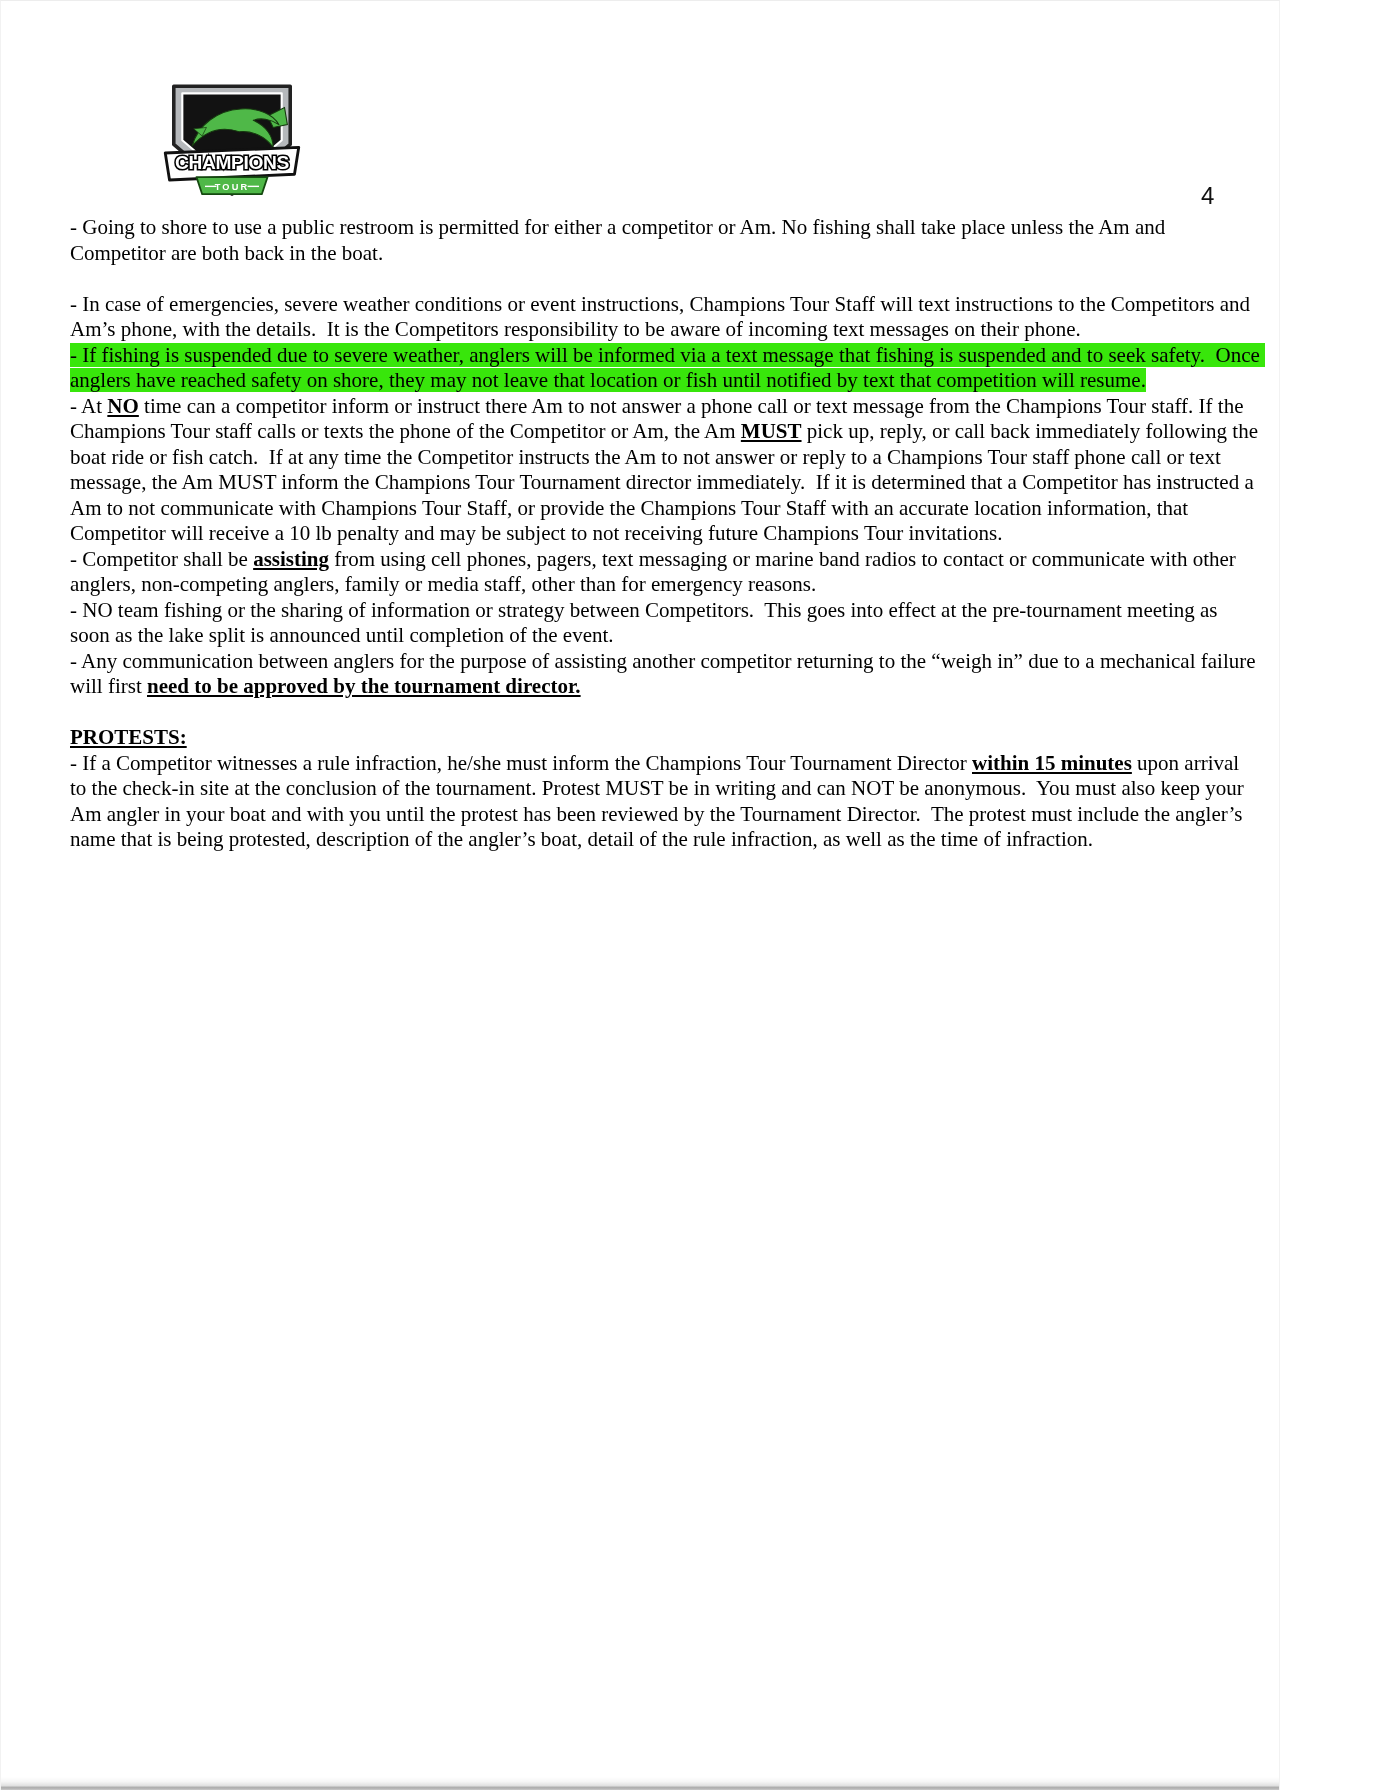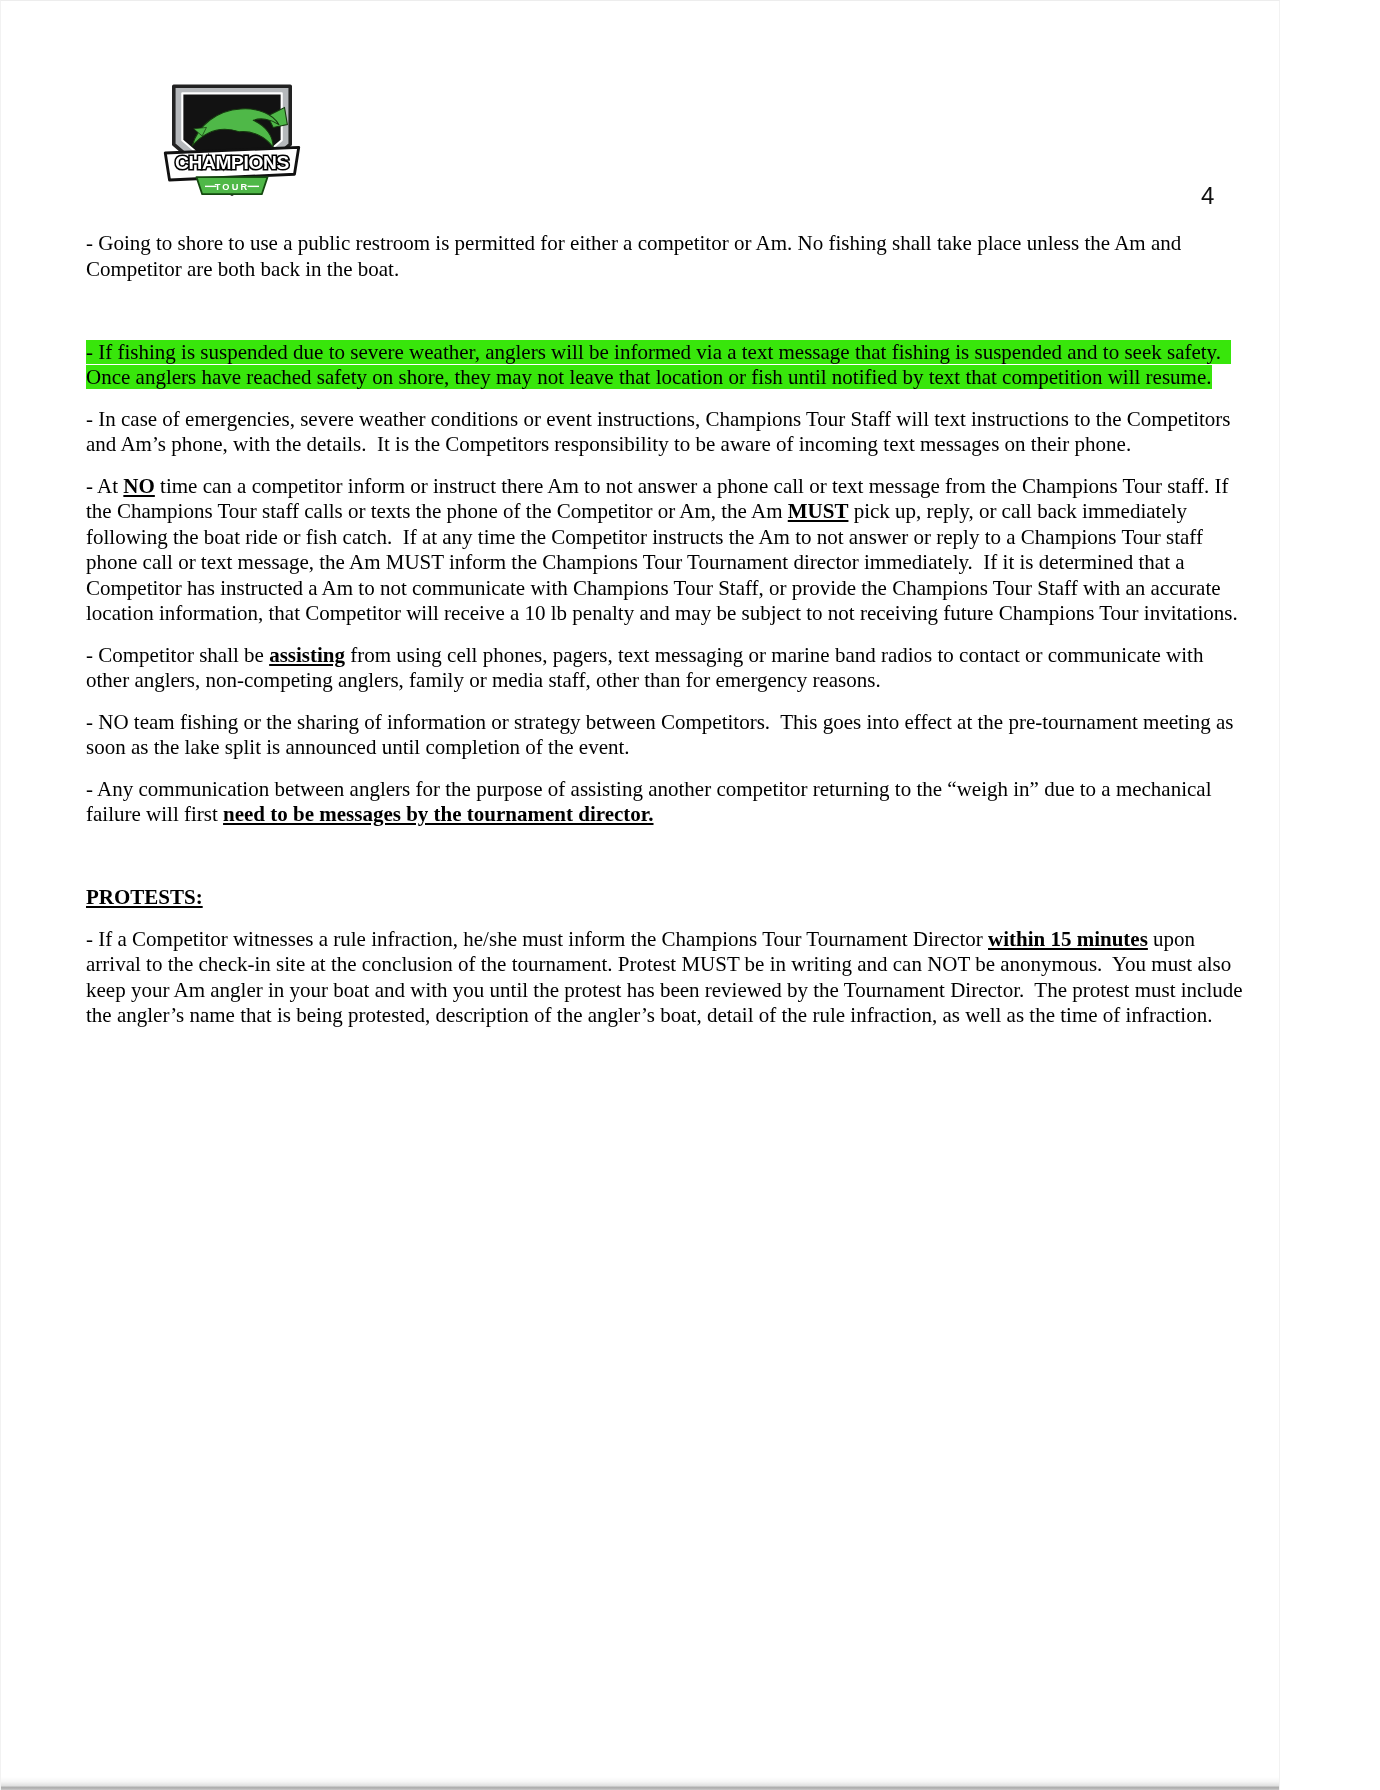--- a/index.html
+++ b/index.html
@@ -45,21 +45,21 @@
   }
   .content {
     position: absolute;
     left: 69px;
     top: 214px;
     width: 1190px;
     font-size: 21px;
     line-height: 25.5px;
   }
   .paragraph, .heading {
-    margin: 16px;
+    margin: 0;
     padding: 0;
     white-space: pre-wrap;
     font-size: 21px;
     line-height: 25.5px;
     font-weight: normal;
   }
   .heading {
     font-weight: bold;
     text-decoration: underline;
   }
@@ -98,25 +98,25 @@
         <text x="100" y="156" text-anchor="middle" font-family="Liberation Sans, sans-serif" font-size="13" font-weight="bold" fill="#ffffff" style="letter-spacing:3px;">TOUR</text>
       </g>
     </svg>
   </div>
 
   <div class="page-number">4</div>
 
   <div class="content">
       <p class="paragraph"><span class="s-n">- Going to shore to use a public restroom is permitted for either a competitor or Am. No fishing shall take place unless the Am and Competitor are both back in the boat.</span></p>
       <div class="spacer"></div>
+      <p class="paragraph"><span class="s-n">- In case of emergencies, severe weather conditions or event instructions, Champions Tour Staff will text instructions to the Competitors and Am’s phone, with the details.  It is the Competitors responsibility to be aware of incoming text messages on their phone.</span></p>
       <p class="paragraph"><span class="s-hl">- If fishing is suspended due to severe weather, anglers will be informed via a text message that fishing is suspended and to seek safety.  Once anglers have reached safety on shore, they may not leave that location or fish until notified by text that competition will resume.</span></p>
-      <p class="paragraph"><span class="s-n">- In case of emergencies, severe weather conditions or event instructions, Champions Tour Staff will text instructions to the Competitors and Am’s phone, with the details.  It is the Competitors responsibility to be aware of incoming text messages on their phone.</span></p>
       <p class="paragraph"><span class="s-n">- At </span><span class="s-bu">NO</span><span class="s-n"> time can a competitor inform or instruct there Am to not answer a phone call or text message from the Champions Tour staff. If the Champions Tour staff calls or texts the phone of the Competitor or Am, the Am </span><span class="s-bu">MUST</span><span class="s-n"> pick up, reply, or call back immediately following the boat ride or fish catch.  If at any time the Competitor instructs the Am to not answer or reply to a Champions Tour staff phone call or text message, the Am MUST inform the Champions Tour Tournament director immediately.  If it is determined that a Competitor has instructed a Am to not communicate with Champions Tour Staff, or provide the Champions Tour Staff with an accurate location information, that Competitor will receive a 10 lb penalty and may be subject to not receiving future Champions Tour invitations.</span></p>
       <p class="paragraph"><span class="s-n">- Competitor shall be </span><span class="s-bu">assisting</span><span class="s-n"> from using cell phones, pagers, text messaging or marine band radios to contact or communicate with other anglers, non-competing anglers, family or media staff, other than for emergency reasons.</span></p>
       <p class="paragraph"><span class="s-n">- NO team fishing or the sharing of information or strategy between Competitors.  This goes into effect at the pre-tournament meeting as soon as the lake split is announced until completion of the event.</span></p>
-      <p class="paragraph"><span class="s-n">- Any communication between anglers for the purpose of assisting another competitor returning to the “weigh in” due to a mechanical failure will first </span><span class="s-bu">need to be messages by the tournament director.</span></p>
+      <p class="paragraph"><span class="s-n">- Any communication between anglers for the purpose of assisting another competitor returning to the “weigh in” due to a mechanical failure will first </span><span class="s-bu">need to be approved by the tournament director.</span></p>
       <div class="spacer"></div>
       <h2 class="heading"><span class="s-n">PROTESTS:</span></h2>
       <p class="paragraph"><span class="s-n">- If a Competitor witnesses a rule infraction, he/she must inform the Champions Tour Tournament Director </span><span class="s-bu">within 15 minutes</span><span class="s-n"> upon arrival to the check-in site at the conclusion of the tournament. Protest MUST be in writing and can NOT be anonymous.  You must also keep your Am angler in your boat and with you until the protest has been reviewed by the Tournament Director.  The protest must include the angler’s name that is being protested, description of the angler’s boat, detail of the rule infraction, as well as the time of infraction.</span></p>
     </div>
 
   <div class="page-bottom-edge"></div>
 </div>
 
 </body></html>

